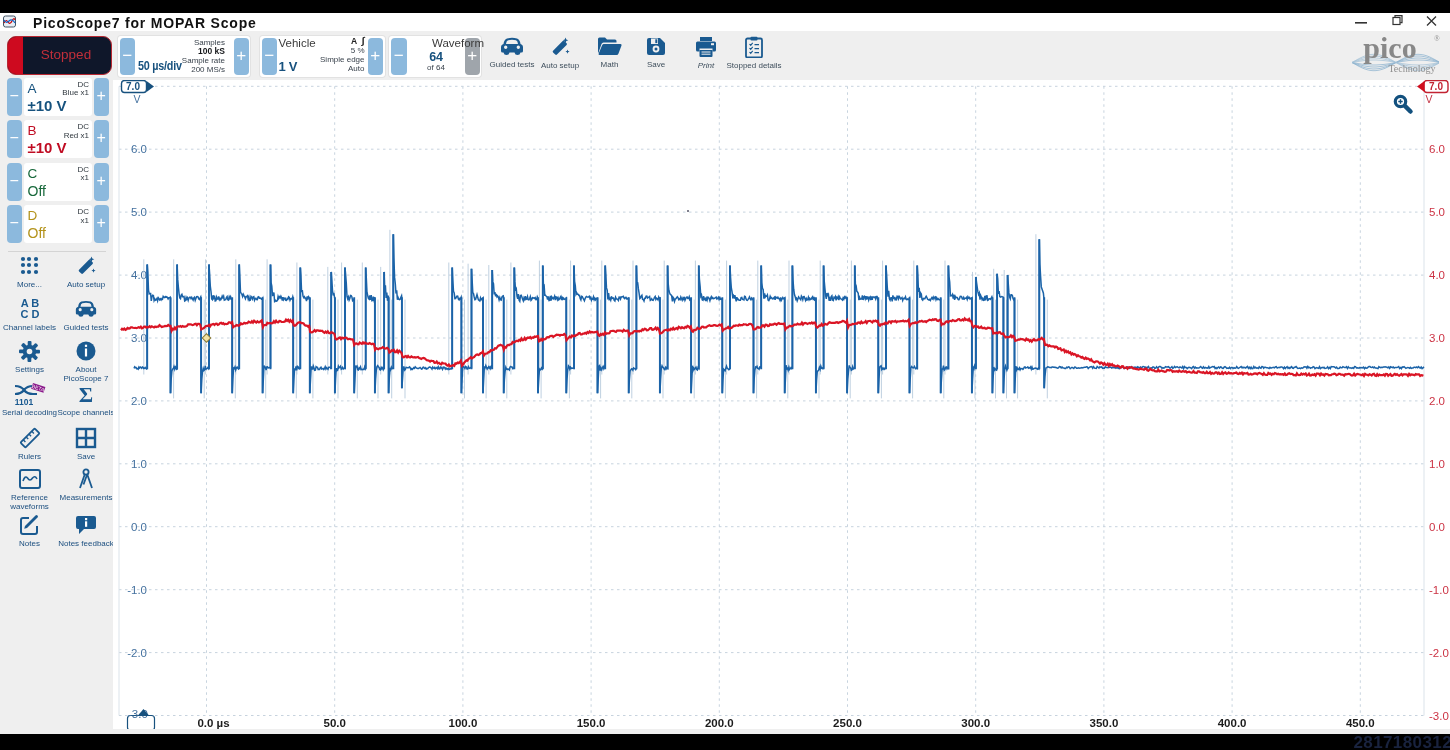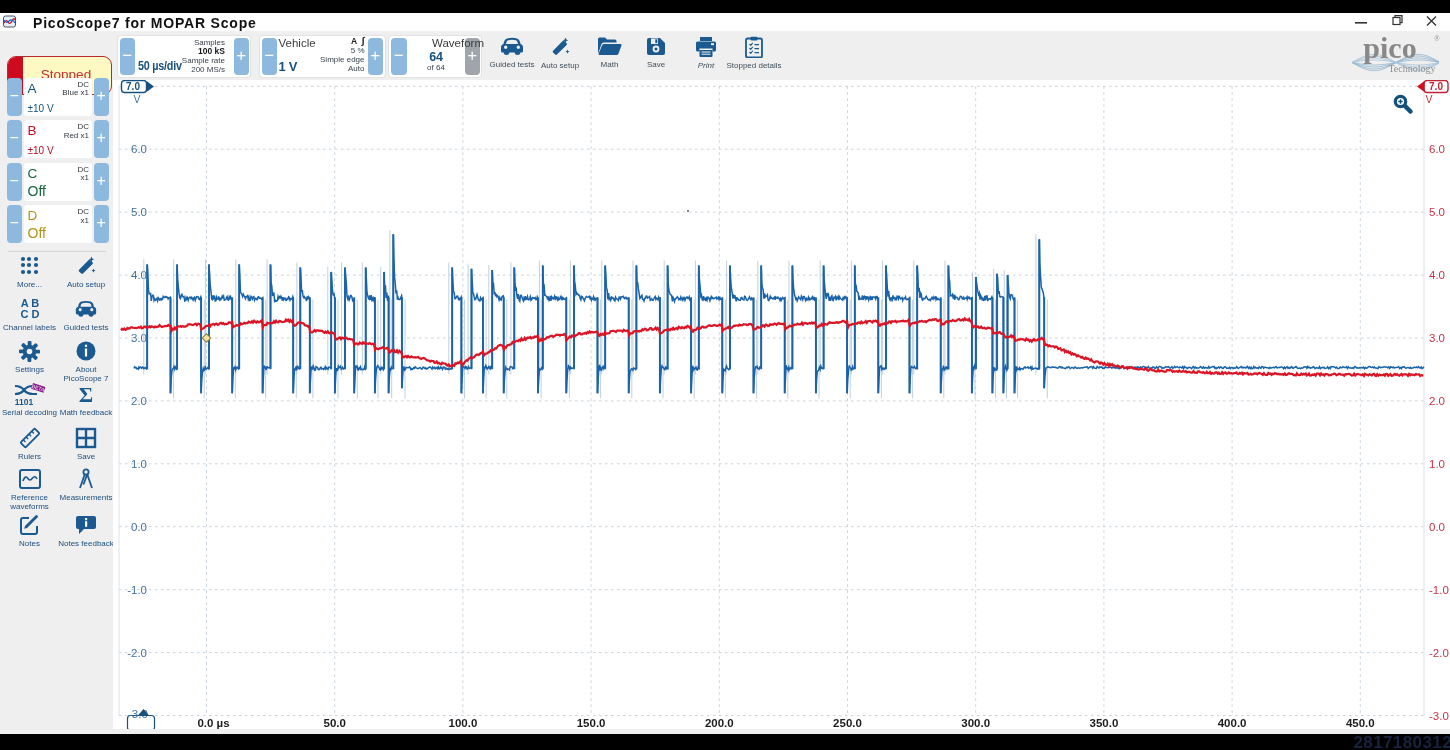--- a/index.html
+++ b/index.html
@@ -24,21 +24,21 @@
 .tbico { position:absolute; top:36px; width:60px; text-align:center; }
 .tbico svg { display:block; margin:0 auto; }
 .tbico .lb { font-size:8px; color:#3e4e5c; margin-top:3px; }
 .chan { position:absolute; left:6.5px; width:102.5px; height:38px; }
 .chan .minus, .chan .plus { position:absolute; top:0; width:15.5px; height:38px; background:#8cb9dd;
   border-radius:4px; color:#fff; text-align:center; line-height:36px; font-size:16px;}
 .chan .minus { left:0; } .chan .plus { right:0; }
 .chan .body { position:absolute; left:17px; top:0; width:68.5px; height:38px; background:#fff; border-radius:3px; }
 .chan .L { position:absolute; left:4px; top:3px; font-size:13.5px; }
 .chan .dc { position:absolute; right:3px; top:3px; font-size:8px; color:#30383f; text-align:right; line-height:8.5px;}
-.chan .val { position:absolute; left:4px; bottom:2px; font-size:10px; font-weight:normal; }
+.chan .val { position:absolute; left:4px; bottom:2px; font-size:15px; font-weight:bold; }
 .chan .val.off { font-weight:normal; font-size:14px; }
 .sico { position:absolute; }
 .sico .ic { height:28px; display:flex; align-items:center; justify-content:center; }
 .sico svg { display:block; }
 .sico .lb { font-size:8px; color:#1b4e7f; text-align:center; line-height:8.5px; margin-top:1px;}
 </style>
 </head>
 <body>
 <div class="abs" id="topblack"></div>
 <div class="abs" id="titlebar"></div>
@@ -140,22 +140,22 @@
     <polyline points="4.0,32.5 7.0,31.5 10.0,30.6 13.0,29.8 16.0,29.1 19.0,28.6 22.0,28.2 25.0,28.0 28.0,28.0 31.0,28.3 34.0,28.7 37.0,29.3 40.0,30.1 43.0,30.9 46.0,31.9 49.0,32.8 52.0,33.8 55.0,34.7 58.0,35.4 61.0,36.1 64.0,36.6 67.0,36.9 70.0,37.0 73.0,36.9 76.0,36.6 79.0,36.1 82.0,35.4 85.0,34.7 88.0,33.8 91.0,32.8" stroke="#a5c2d8" stroke-width="0.9" fill="none" opacity="0.85"></polyline>
     <polyline points="4.0,32.5 7.0,33.9 10.0,35.2 13.0,36.4 16.0,37.4 19.0,38.2 22.0,38.7 25.0,39.0 28.0,38.9 31.0,38.6 34.0,38.0 37.0,37.1 40.0,36.0 43.0,34.8 46.0,33.4 49.0,32.0 52.0,30.7 55.0,29.4 58.0,28.2 61.0,27.3 64.0,26.6 67.0,26.1 70.0,26.0 73.0,26.1 76.0,26.6 79.0,27.3 82.0,28.2 85.0,29.4 88.0,30.7 91.0,32.0" stroke="#8fb4d0" stroke-width="0.9" fill="none" opacity="0.85"></polyline>
     <polyline points="4.0,32.5 7.0,31.1 10.0,29.8 13.0,28.6 16.0,27.6 19.0,26.8 22.0,26.3 25.0,26.0 28.0,26.1 31.0,26.4 34.0,27.0 37.0,27.9 40.0,29.0 43.0,30.2 46.0,31.6 49.0,33.0 52.0,34.3 55.0,35.6 58.0,36.8 61.0,37.7 64.0,38.4 67.0,38.9 70.0,39.0 73.0,38.9 76.0,38.4 79.0,37.7 82.0,36.8 85.0,35.6 88.0,34.3 91.0,33.0" stroke="#a5c2d8" stroke-width="0.9" fill="none" opacity="0.85"></polyline>
     <polyline points="4.0,32.5 7.0,34.2 10.0,35.9 13.0,37.4 16.0,38.7 19.0,39.7 22.0,40.4 25.0,40.7 28.0,40.6 31.0,40.2 34.0,39.4 37.0,38.3 40.0,36.9 43.0,35.4 46.0,33.7 49.0,31.9 52.0,30.2 55.0,28.6 58.0,27.1 61.0,25.9 64.0,25.0 67.0,24.5 70.0,24.3 73.0,24.5 76.0,25.0 79.0,25.9 82.0,27.1 85.0,28.6 88.0,30.2 91.0,31.9" stroke="#8fb4d0" stroke-width="0.9" fill="none" opacity="0.85"></polyline>
     <polyline points="4.0,32.5 7.0,30.8 10.0,29.1 13.0,27.6 16.0,26.3 19.0,25.3 22.0,24.6 25.0,24.3 28.0,24.4 31.0,24.8 34.0,25.6 37.0,26.7 40.0,28.1 43.0,29.6 46.0,31.3 49.0,33.1 52.0,34.8 55.0,36.4 58.0,37.9 61.0,39.1 64.0,40.0 67.0,40.5 70.0,40.7 73.0,40.5 76.0,40.0 79.0,39.1 82.0,37.9 85.0,36.4 88.0,34.8 91.0,33.1" stroke="#a5c2d8" stroke-width="0.9" fill="none" opacity="0.85"></polyline>
 <text x="42" y="28" font-size="30" font-weight="bold" fill="#888888" text-anchor="middle" font-family="Liberation Serif">pico</text>
 <text x="86" y="11" font-size="7.5" fill="#909090" font-family="Liberation Serif">®</text>
 <text x="64" y="41.5" font-size="10" fill="#8f8f8f" text-anchor="middle" font-family="Liberation Serif">Technology</text>
   </svg>
 <div class="abs" id="sidebar"></div>
-<div class="abs" style="left:6.5px; top:35.5px; width:105px; height:39px; background:#fef9c3;
-  border:1.5px solid #b82832; border-radius:9px; overflow:hidden;margin-top:20px;">
+<div class="abs" style="left:6.5px; top:35.5px; width:105px; height:39px; background:#0f172a;
+  border:1.5px solid #b82832; border-radius:9px; overflow:hidden;">
   <div class="abs" style="left:0; top:0; width:15px; height:39px; background:#ce0a1f;"></div>
   <div class="abs" style="left:15px; top:0; width:87px; height:36px; text-align:center; line-height:36px;
     font-size:13.5px; color:#c22f3a;">Stopped</div>
 </div>
 <div class="chan" style="top:77.5px;">
   <div class="minus">−</div>
   <div class="body">
     <div class="L" style="color:#16527e;">A</div>
     <div class="dc">DC<br>Blue x1</div>
     <div class="val" style="color:#16527e;">±10 V</div>
@@ -275,21 +275,21 @@
 </svg>
     </div>
     <div class="lb">Serial decoding</div>
   </div>
 <div class="sico" style="left:54.0px; top:380.0px; width:64px;">
 <div class="ic">
       <svg width="22" height="24" viewBox="0 0 22 24">
 <text x="11" y="20" font-size="22" font-weight="bold" fill="#1a5a90" text-anchor="middle" font-family="Liberation Serif">Σ</text>
 </svg>
     </div>
-    <div class="lb">Math feedback</div>
+    <div class="lb">Scope channels</div>
   </div>
 <div class="sico" style="left:-2.5px; top:423.5px; width:64px;">
 <div class="ic">
       <svg width="24" height="24" viewBox="0 0 24 24">
 <g transform="rotate(-45 12 12)">
 <rect x="2" y="8.5" width="20" height="7" rx="1" fill="none" stroke="#1a5a90" stroke-width="1.8"></rect>
 <path d="M6 8.5 v3 M10 8.5 v3 M14 8.5 v3 M18 8.5 v3" stroke="#1a5a90" stroke-width="1.4"></path>
 </g>
       </svg>
     </div>

